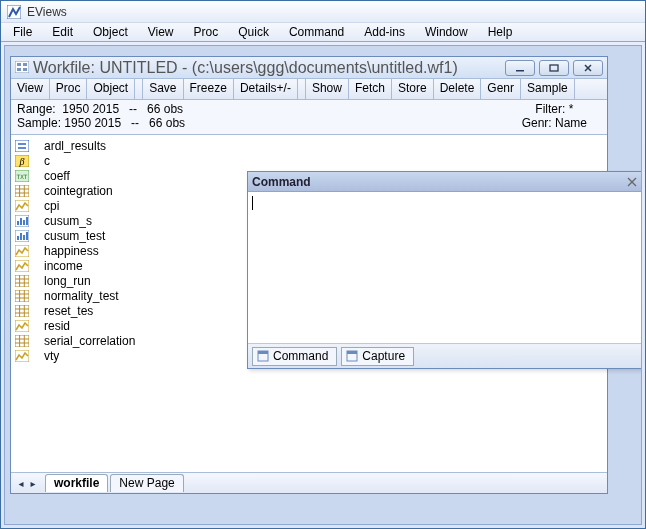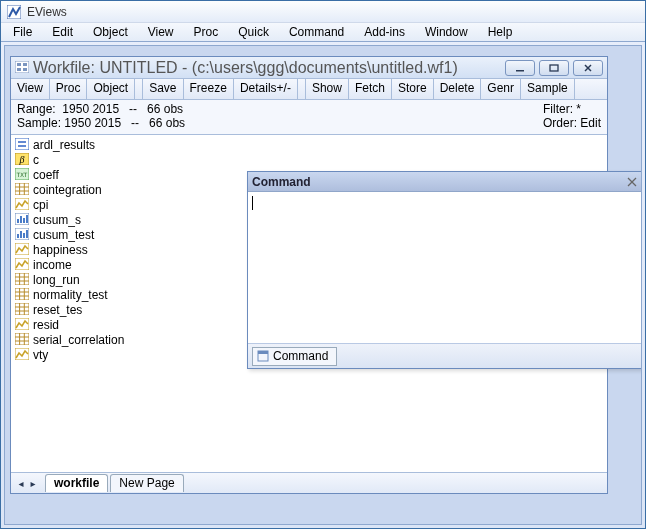--- a/index.html
+++ b/index.html
@@ -101,40 +101,41 @@
     padding: 2px 6px;
     border-right: 1px solid #a9bddb;
     font-size: 12px;
     color: #000;
     background: linear-gradient(#f4f7fd, #e1e9f7);
     cursor: default;
     white-space: nowrap;
   }
   .wf-toolbar .tb-gap { width: 8px; border-right: 1px solid #a9bddb; }
   .wf-info {
-    padding: 2px 6px 4px 6px;
+    padding: 2px 20px 4px 6px;
     display: grid;
     grid-template-columns: 1fr auto;
     row-gap: 0;
     font-size: 12px;
     color: #000;
     border-bottom: 1px solid #a9bddb;
     background: #f4f7fd;
   }
   .wf-info .left { white-space: pre; }
-  .wf-info .right { text-align: left; white-space: pre; }
+  .wf-info .right { text-align: center; white-space: pre; }
   .wf-list {
     flex: 1;
     overflow: auto;
     padding: 3px 4px;
     background: #fff;
   }
   .wf-obj {
     display: flex;
-    gap: 4px;
+    align-items: center;
+    gap: 15px;
     height: 15px;
     font-size: 12px;
     color: #000;
   }
   .wf-icon {
     width: 14px; height: 12px;
     display: inline-flex; align-items: center; justify-content: center;
     font-family: monospace;
   }
   .wf-footer {
@@ -306,21 +307,21 @@
         <span class="tb-btn">Store</span>
         <span class="tb-btn">Delete</span>
         <span class="tb-btn">Genr</span>
         <span class="tb-btn">Sample</span>
       </div>
 
       <div class="wf-info">
         <span class="left">Range:  1950 2015   --   66 obs</span>
         <span class="right">Filter: *</span>
         <span class="left">Sample: 1950 2015   --   66 obs</span>
-        <span class="right">Order: Edit</span>
+        <span class="right">Genr: Name</span>
       </div>
 
       <div class="wf-list" id="wf-list">
           <div class="wf-obj">
             <span class="wf-icon">
               <svg width="14" height="12" viewBox="0 0 14 12">
                 <rect x="0" y="0" width="14" height="12" fill="#fff" stroke="#2f62c3"></rect>
                 <line x1="3" y1="4" x2="11" y2="4" stroke="#2f62c3" stroke-width="1.5"></line>
                 <line x1="3" y1="8" x2="11" y2="8" stroke="#2f62c3" stroke-width="1.5"></line>
               </svg>
@@ -503,17 +504,26 @@
       <div class="cmd-tabs">
         <span class="cmd-tab">
           <span class="tab-icon">
             <svg width="12" height="12" viewBox="0 0 12 12">
                 <rect x="1" y="1" width="10" height="10" fill="none" stroke="#6b8bbd"></rect>
                 <rect x="1" y="1" width="10" height="3" fill="#6b8bbd"></rect>
               </svg>
           </span>
           <span>Command</span>
         </span>
+        <span class="cmd-tab">
+          <span class="tab-icon">
+            <svg width="12" height="12" viewBox="0 0 12 12">
+                <rect x="1" y="1" width="10" height="10" fill="none" stroke="#6b8bbd"></rect>
+                <rect x="1" y="1" width="10" height="3" fill="#6b8bbd"></rect>
+              </svg>
+          </span>
+          <span>Capture</span>
+        </span>
       </div>
     </div>
 
   </div>
 </div>
 
 </body></html>

